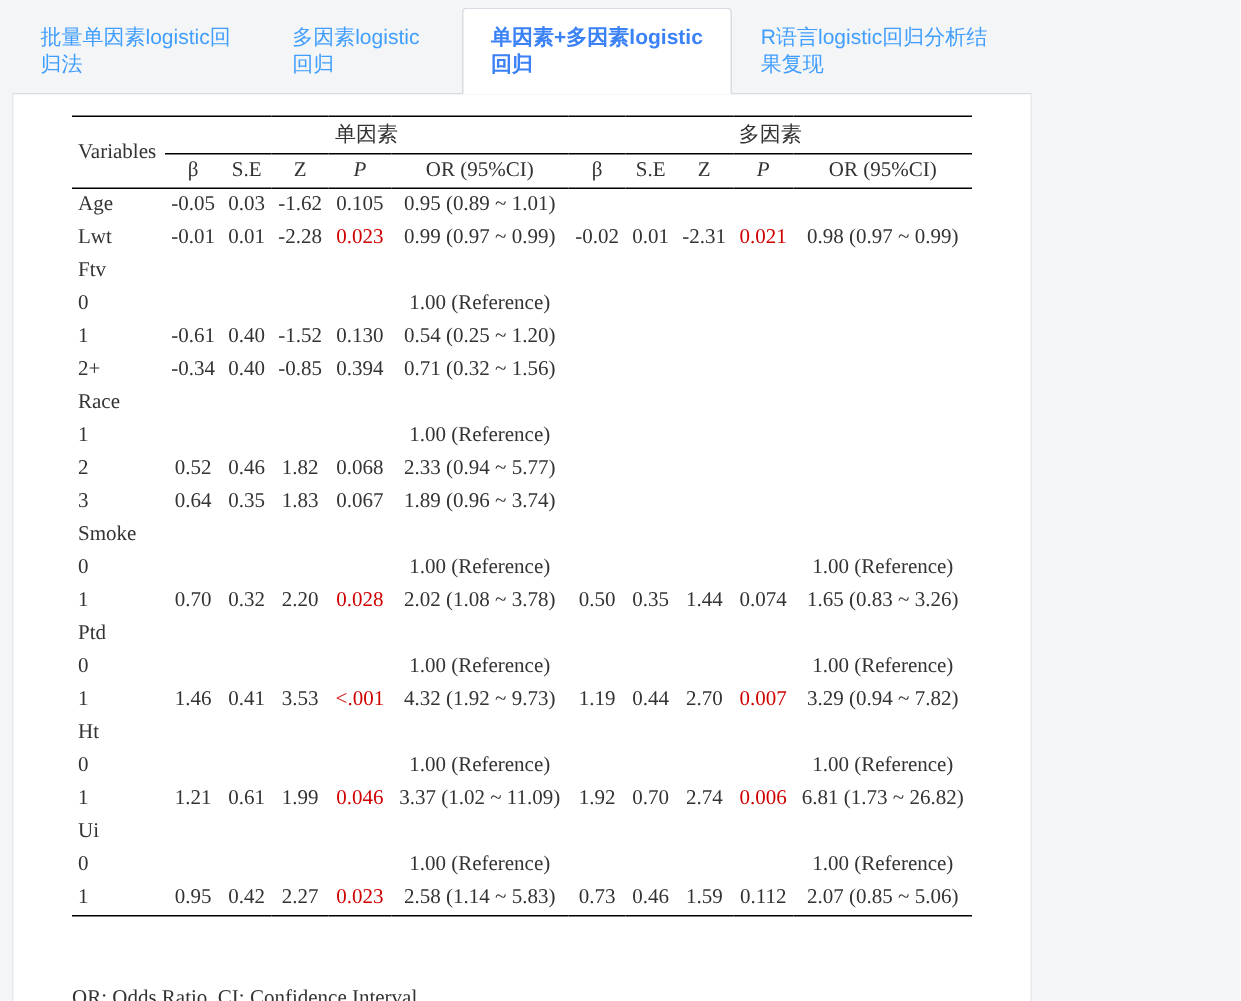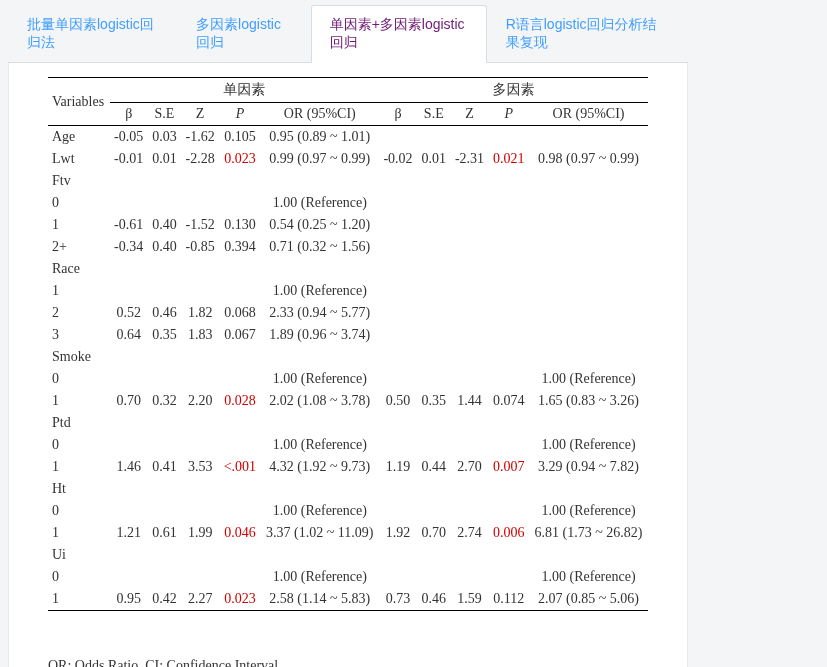--- a/index.html
+++ b/index.html
@@ -24,24 +24,25 @@
     color: #409eff;
     cursor: pointer;
     border: 1px solid transparent;
     border-bottom: none;
     position: relative;
     top: 1px;
     font-size: 14px;
   }
   .tab.active {
     background: #fff;
-    color: #701a75;
+    color: #3b82f6;
     border-color: #d8dde3;
     border-bottom: 1px solid #fff;
     border-radius: 3px 3px 0 0;
+    font-weight: bold;
   }
   .panel {
     background: #fff;
     border-left: 1px solid #e8eaee;
     border-right: 1px solid #e8eaee;
     border-bottom: 1px solid #e8eaee;
     padding: 14px 12px 20px 12px;
   }
   .resultwrap {
     margin: 0 auto;

